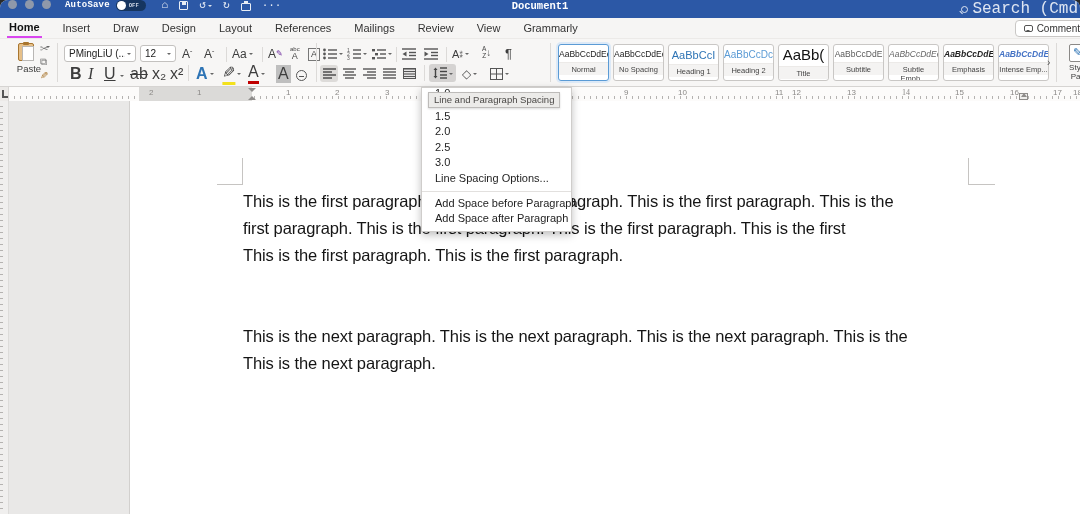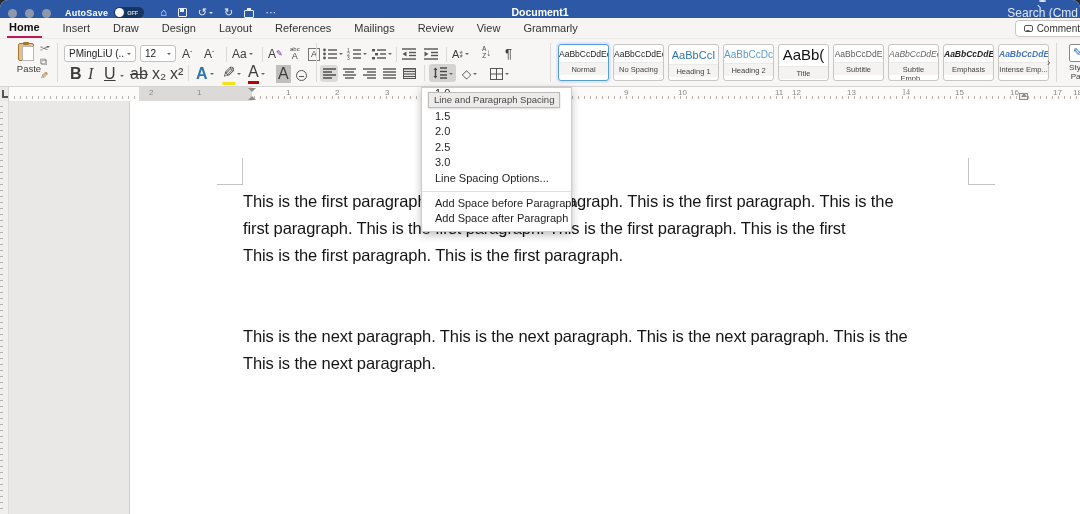--- a/index.html
+++ b/index.html
@@ -4,45 +4,45 @@
 <style>
   * { margin:0; padding:0; box-sizing:border-box; }
   html,body { background:#2a2a2a; }
   .screen{
     position:relative; width:1080px; height:514px; overflow:hidden;
     font-family:"Liberation Sans", sans-serif; background:#e9e8e7;
     border-radius:8px 8px 0 0;
   }
   
   .titlebar{ position:absolute; left:0; top:0; width:1080px; height:18px;
-    background:#2c58a6; display:flex; align-items:flex-end; color:#fff; }
+    background:#2c58a6; display:flex; align-items:flex-start; color:#fff;font-family:Liberation Mono, monospace; }
   .lights{ display:flex; gap:8px; margin-left:8px; }
   .light{ width:9px; height:9px; border-radius:50%; background:#8f98aa; }
   .autosave{ margin-left:14px; font-size:9px; font-weight:bold; color:#fff; letter-spacing:.2px; }
   .toggle{ margin-left:6px; width:30px; height:11px; border-radius:6px; background:#16355f;
     display:flex; align-items:center; position:relative; }
   .knob{ width:9px; height:9px; border-radius:50%; background:#fff; margin-left:1px; }
   .toggle-label{ font-size:5.5px; font-weight:bold; color:#cdd6e4; margin-left:3px; }
   .tb-icons{ display:flex; align-items:center; gap:11px; margin-left:16px; font-size:11px; color:#e8edf5; }
   .tb-ic{ display:inline-flex; align-items:center; line-height:1; }
   .floppy{ width:9px; height:9px; border:1.2px solid #e8edf5; border-radius:1px; position:relative; }
   .floppy:before{ content:""; position:absolute; left:1.5px; top:-0.5px; width:4px; height:3px; background:#e8edf5; }
   .printer{ width:10px; height:8px; border:1.2px solid #e8edf5; border-radius:1px; position:relative; margin-top:2px; }
   .printer:before{ content:""; position:absolute; left:2px; top:-3px; width:4px; height:2.4px; background:#e8edf5; }
   .tinycaret{ width:0; height:0; border:2.5px solid transparent; border-top-color:#dfe6f0; margin-left:2px; margin-top:3px; }
   .doc-title{ position:absolute; left:0; right:0; text-align:center; font-size:10.5px; font-weight:bold; color:#fff; pointer-events:none; }
   .search{ position:absolute; right:2px; top:0; height:18px; display:flex; align-items:center; gap:4px;
-    color:#dfe6f2; font-size:12px; white-space:nowrap;flex-direction:column; }
+    color:#dfe6f2; font-size:16px; white-space:nowrap; }
   .mag{ width:7px; height:7px; border:1.4px solid #dfe6f2; border-radius:50%; position:relative; }
   .mag:after{ content:""; position:absolute; left:-3.4px; top:5.4px; width:4px; height:1.4px; background:#dfe6f2; transform:rotate(45deg); }
   
   .tabrow{ position:absolute; left:0; top:18px; width:1080px; height:21px; background:#f6f5f4;
     display:flex; align-items:center; gap:19px; padding-left:7px; border-bottom:1px solid #eceae8;}
   .tab{ font-size:11px; color:#333; padding:3px 2px; white-space:nowrap; }
-  .tab.active{ color:#111; font-weight:bold; border-bottom:2px solid #be185d; }
+  .tab.active{ color:#111; font-weight:bold; border-bottom:2px solid #d946ef; }
   .comments-btn{ position:absolute; right:-14px; top:2px; height:17px; display:flex; align-items:center; gap:4px;
     background:#fff; border:1px solid #c9c7c5; border-radius:4px; padding:0 8px; font-size:10px; color:#333; }
   .bubble{ width:9px; height:7px; border:1.2px solid #555; border-radius:2px; position:relative; }
   .bubble:after{ content:""; position:absolute; left:1px; bottom:-3px; border:2px solid transparent; border-top-color:#555; }
   
   .ribbon{ position:absolute; left:0; top:39px; width:1080px; height:48px; background:#f7f6f5;
     border-bottom:1px solid #d6d4d2; color:#3d3d3d; }
   .vsep{ position:absolute; top:4px; bottom:4px; width:1px; background:#dcdad8; }
   .rb{ display:inline-flex; align-items:center; justify-content:center; font-size:12px; color:#3d3d3d; }
   .car{ width:0; height:0; border:2.6px solid transparent; border-top-color:#666; margin-left:2px; margin-top:3px; }

